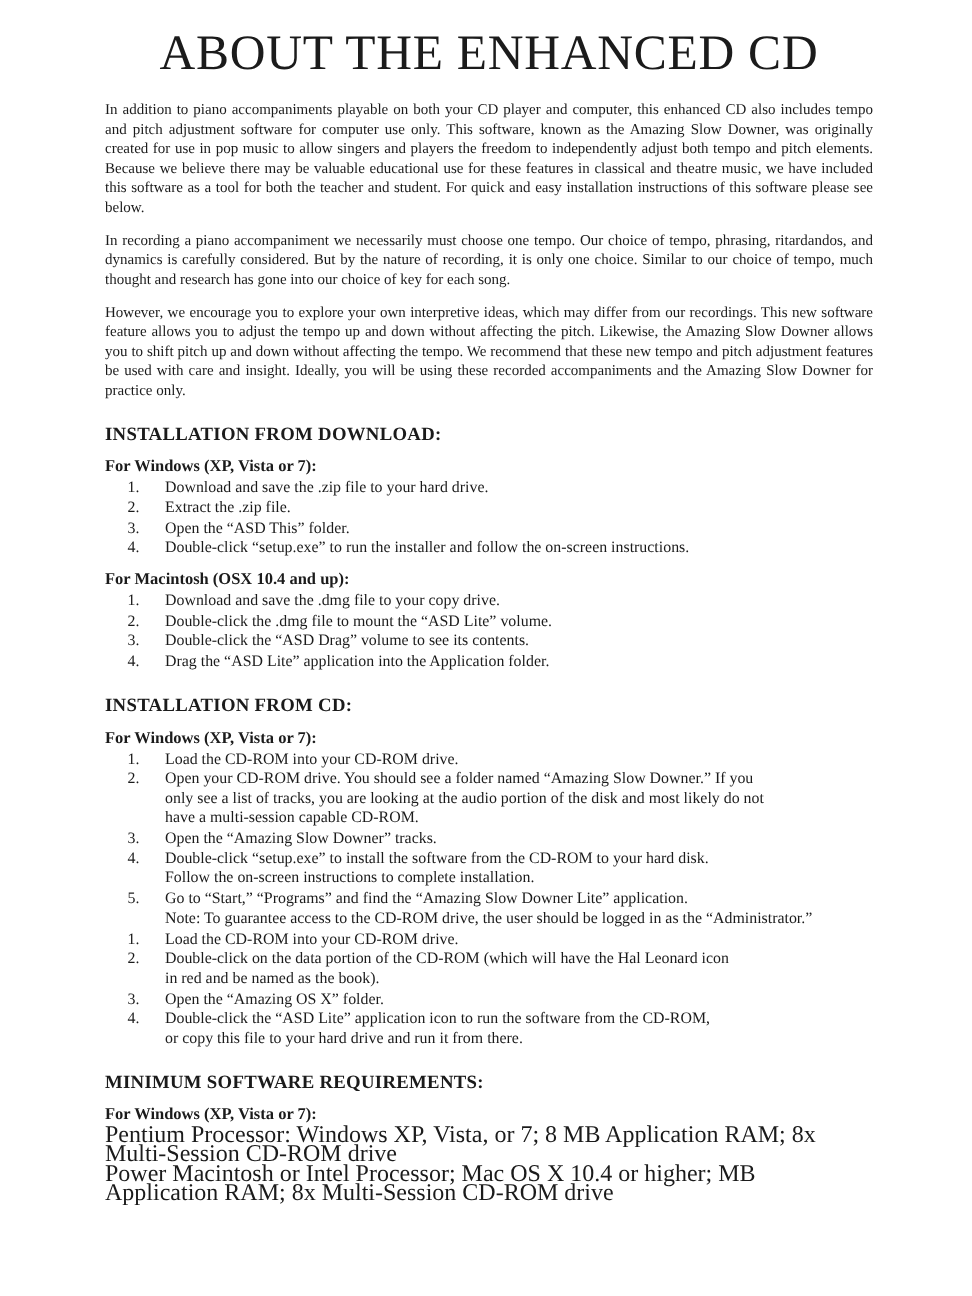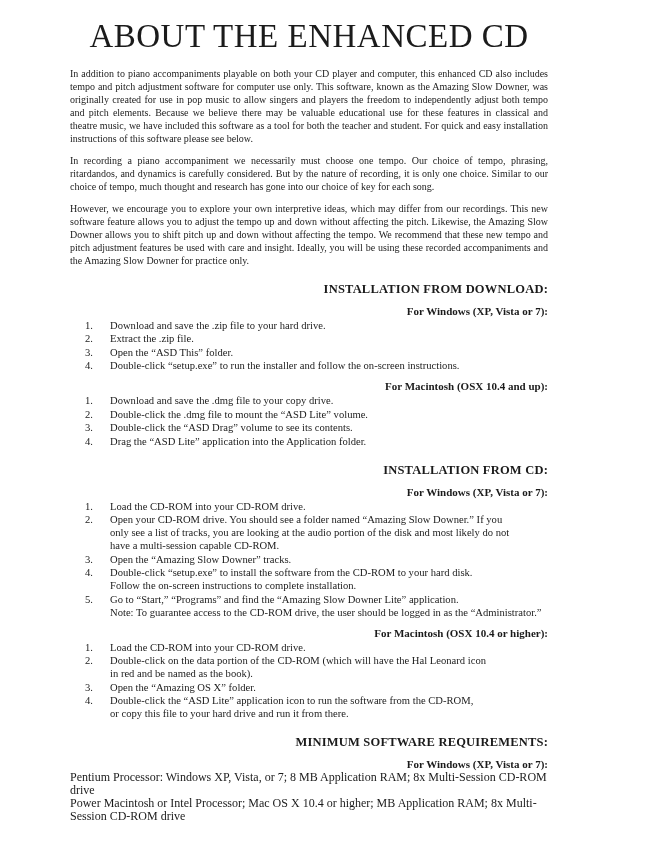--- a/index.html
+++ b/index.html
@@ -6,21 +6,21 @@
     margin: 0;
     padding: 0;
     background: #ffffff;
   }
   .page {
     position: relative;
     width: 648px;
     height: 864px;
     background: #ffffff;
     box-sizing: border-box;
-    padding: 18px 100px 0 70px;
+    padding: 18px 66px 0 70px;
     font-family: "Liberation Serif", "DejaVu Serif", serif;
     color: #1b1b1b;
     overflow: hidden;
   }
   .doc-title {
     font-size: 33px;
     font-weight: 400;
     letter-spacing: 0.5px;
     text-align: center;
     margin: 0 0 11px 0;
@@ -34,45 +34,43 @@
     text-align: justify;
     white-space: pre-line;
   }
   .section { margin: 0; }
   .section-heading {
     font-size: 12.5px;
     font-weight: 700;
     letter-spacing: 0.2px;
     margin: 14px 0 1px 0;
     line-height: 16px;
-    text-align: right;
   }
   .sub-heading {
     font-size: 11px;
     font-weight: 700;
     margin: 8px 0 0 0;
     line-height: 13px;
-    text-align: right;
   }
   ol.steps {
     list-style: none;
     margin: 1px 0 0 0;
     padding: 0 0 0 15px;
   }
   ol.steps li {
     display: grid;
     grid-template-columns: 25px 1fr;
     font-size: 10.6px;
     line-height: 13px;
     margin-bottom: 0.5px;
   }
   ol.steps .num { text-align: left; }
   ol.steps .step-text { white-space: pre-line; }
   .req-text {
-    font-size: 12px;
+    font-size: 16px;
     line-height: 13px;
     margin: 0;
     white-space: pre-line;
   }
 </style>
 </head>
 <body>
 
 <div class="page">
   <h1 class="doc-title">ABOUT THE ENHANCED CD</h1>
@@ -145,21 +143,20 @@
             <span class="num">4.</span>
             <span class="step-text">Double-click “setup.exe” to install the software from the CD-ROM to your hard disk.
 Follow the on-screen instructions to complete installation.</span>
           </li>
           <li>
             <span class="num">5.</span>
             <span class="step-text">Go to “Start,” “Programs” and find the “Amazing Slow Downer Lite” application.
 Note: To guarantee access to the CD-ROM drive, the user should be logged in as the “Administrator.”</span>
           </li>
         </ol>
-        <h3 class="sub-heading">For Macintosh (OSX 10.4 or higher):</h3>
         <ol class="steps">
           <li>
             <span class="num">1.</span>
             <span class="step-text">Load the CD-ROM into your CD-ROM drive.</span>
           </li>
           <li>
             <span class="num">2.</span>
             <span class="step-text">Double-click on the data portion of the CD-ROM (which will have the Hal Leonard icon
 in red and be named as the book).</span>
           </li>

